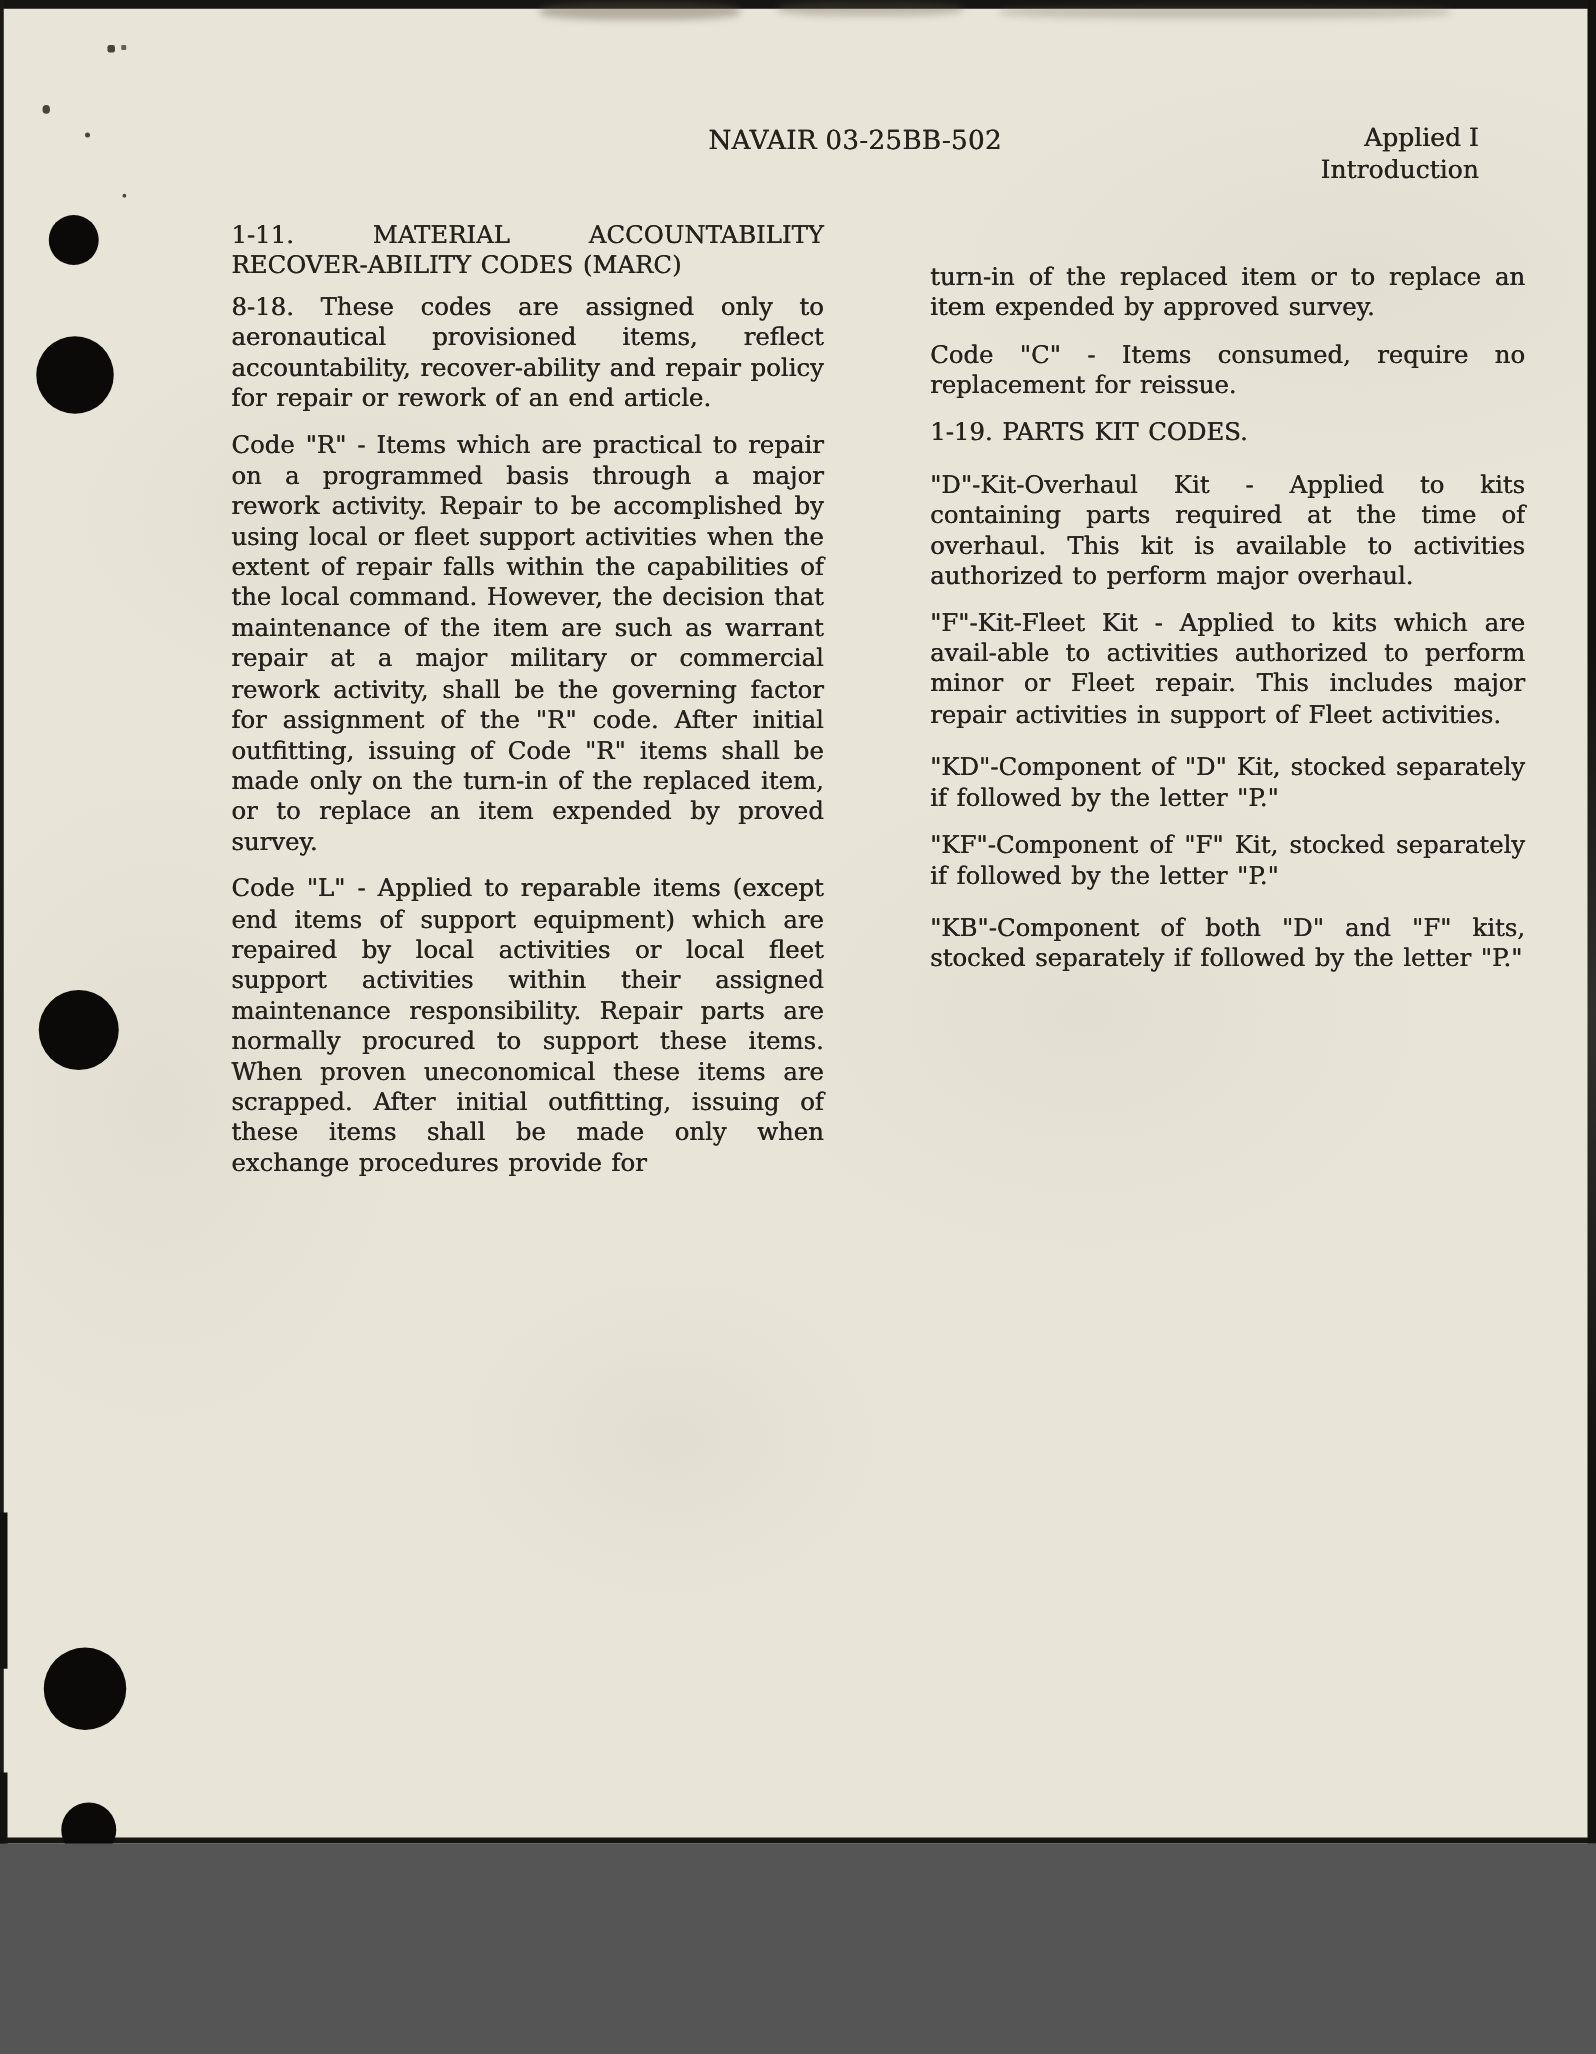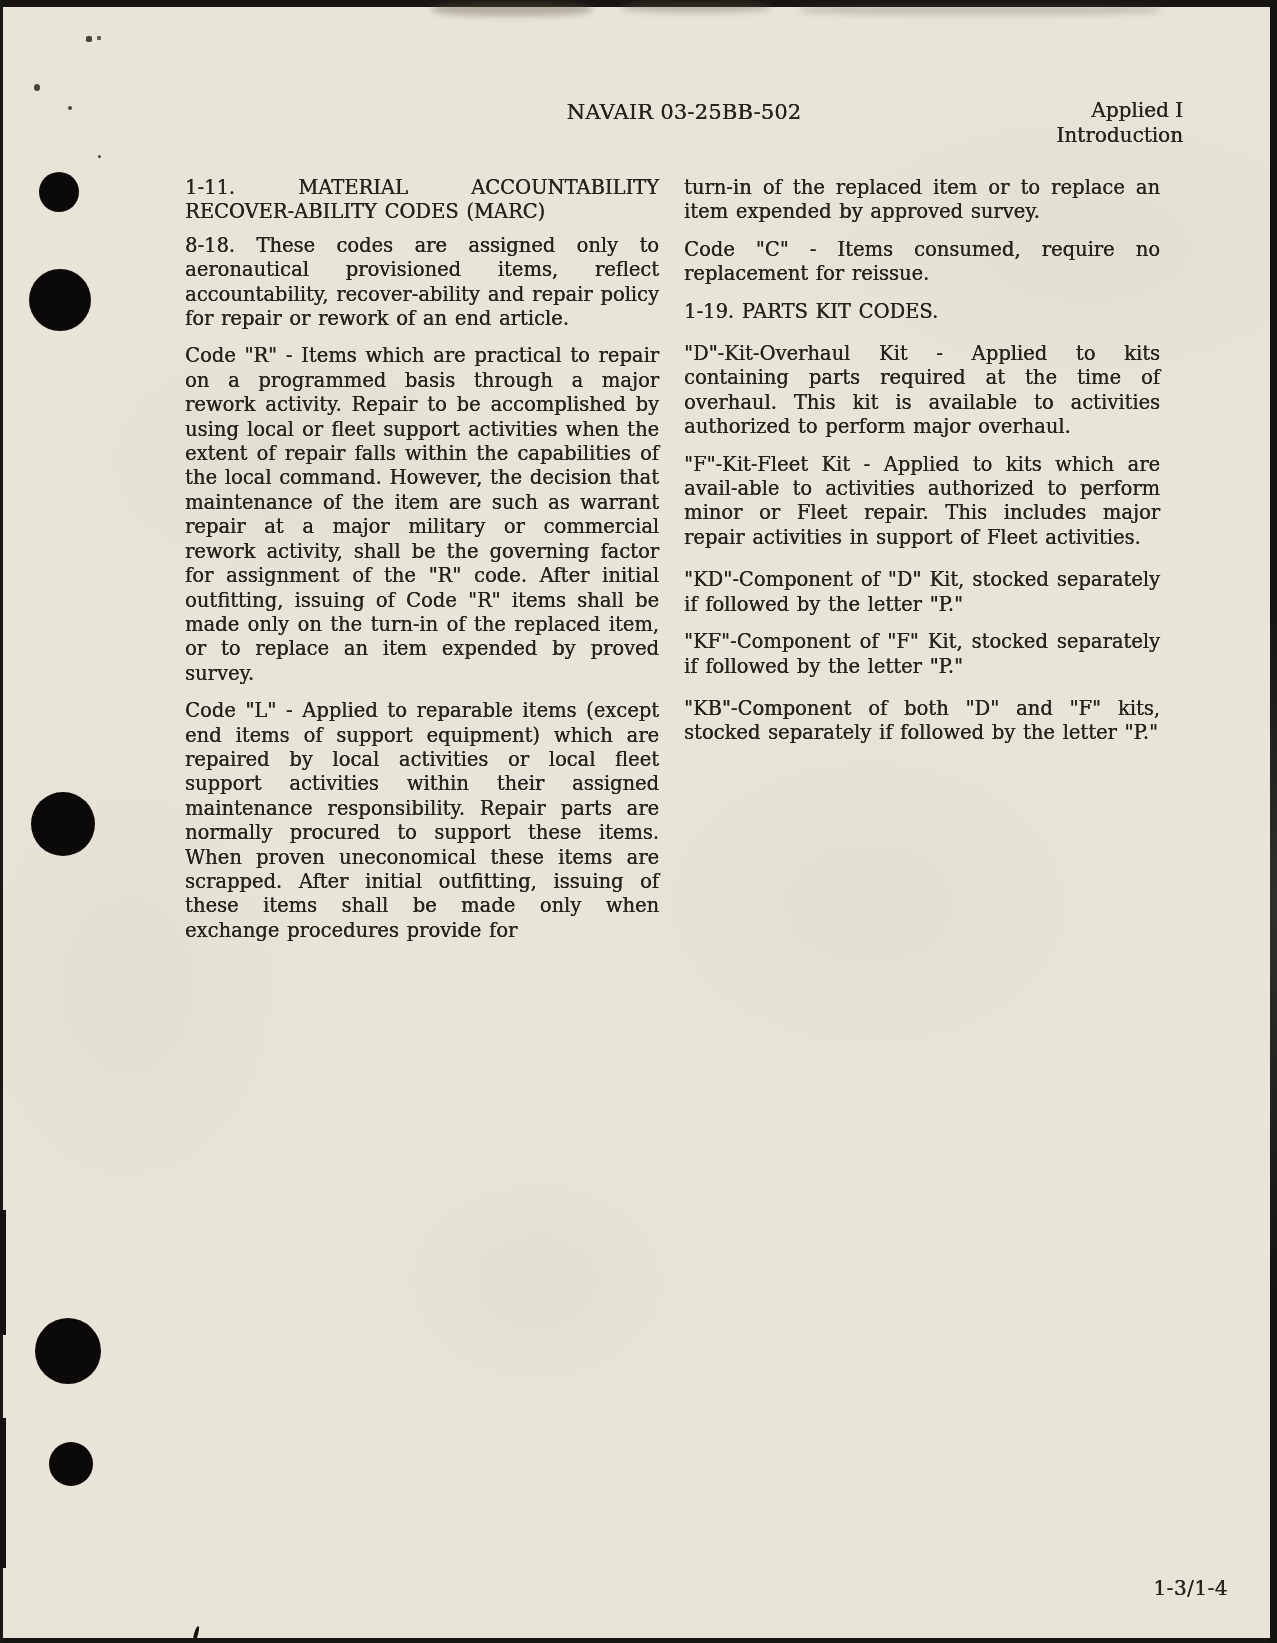--- a/index.html
+++ b/index.html
@@ -4,21 +4,21 @@
 <title>NAVAIR 03-25BB-502</title>
 <style>
   html, body {
     margin: 0;
     padding: 0;
     background: #555;
   }
   .scan-page {
     position: relative;
     width: 1277px;
-    height: 1643px;
+    height: 1475px;
     overflow: hidden;
     background-color: #e8e4d8;
     background-image:
       radial-gradient(ellipse 340px 220px at 22% 28%, rgba(125,115,92,0.06), transparent 65%),
       radial-gradient(ellipse 420px 300px at 68% 55%, rgba(125,115,92,0.05), transparent 65%),
       radial-gradient(ellipse 260px 200px at 42% 78%, rgba(135,122,98,0.06), transparent 65%),
       radial-gradient(ellipse 500px 260px at 85% 15%, rgba(120,112,90,0.05), transparent 65%),
       radial-gradient(ellipse 300px 400px at 10% 60%, rgba(118,110,88,0.05), transparent 65%);
     font-family: "DejaVu Serif", "Liberation Serif", serif;
     color: #26231d;
@@ -60,21 +60,21 @@
     text-align: center; font-size: 21px; letter-spacing: 0.2px;
     text-shadow: 0.3px 0 0 currentColor;
   }
   .section-block {
     position: absolute; top: -2px; right: 0; text-align: right;
     font-size: 20px; line-height: 25px; text-shadow: 0.3px 0 0 currentColor;
   }
 
   .column { position: absolute; top: 176px; font-size: 19.5px; line-height: 24.4px; }
   .column-left  { left: 185px; width: 474px; }
-  .column-right { left: 684px; width: 476px; }
+  .column-right { left: 744px; width: 476px; margin-top: 34px; }
 
   .para {
     margin: 0 0 13px 0;
     text-align: justify;
     word-spacing: 1.5px;
     text-shadow: 0.3px 0 0 currentColor;
   }
   .heading { font-size: 19.5px; font-weight: normal; margin-bottom: 9px; }
   .gap-wide { margin-top: 18px; }
 

